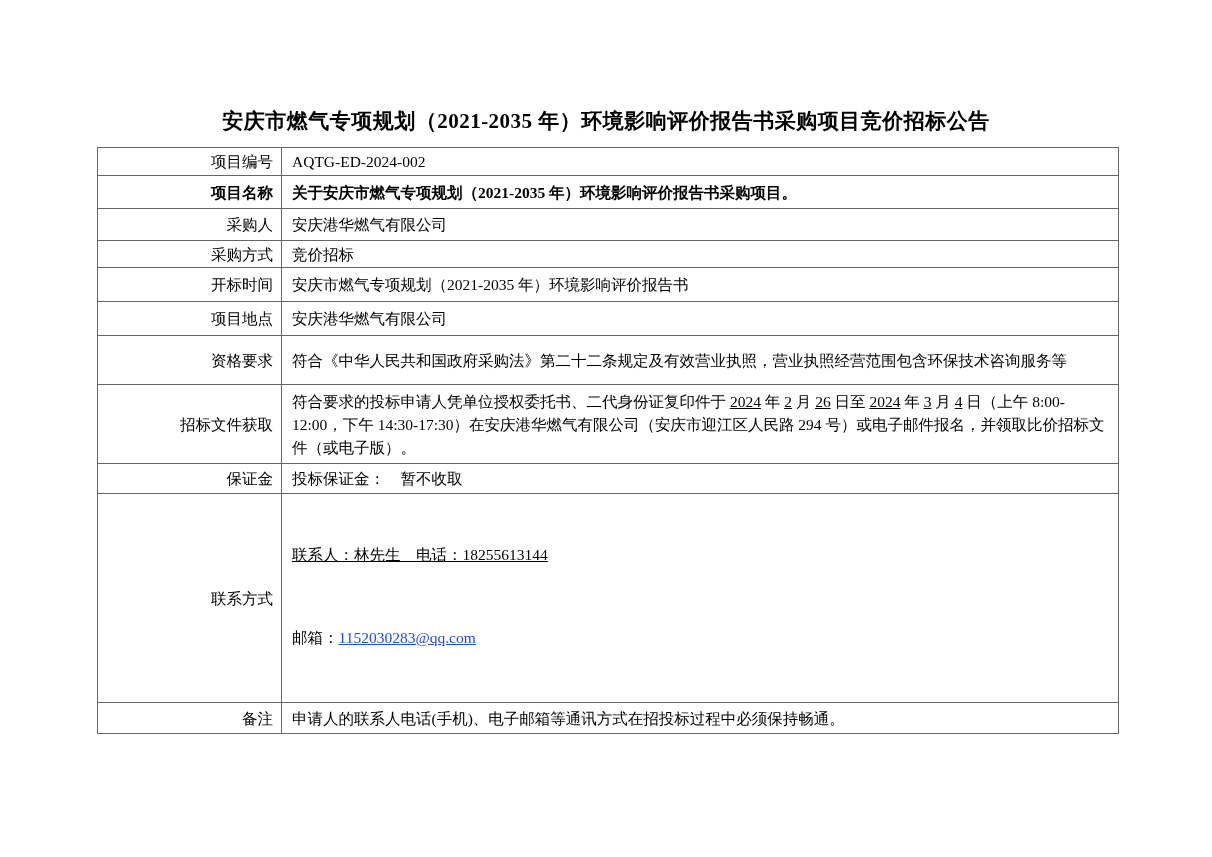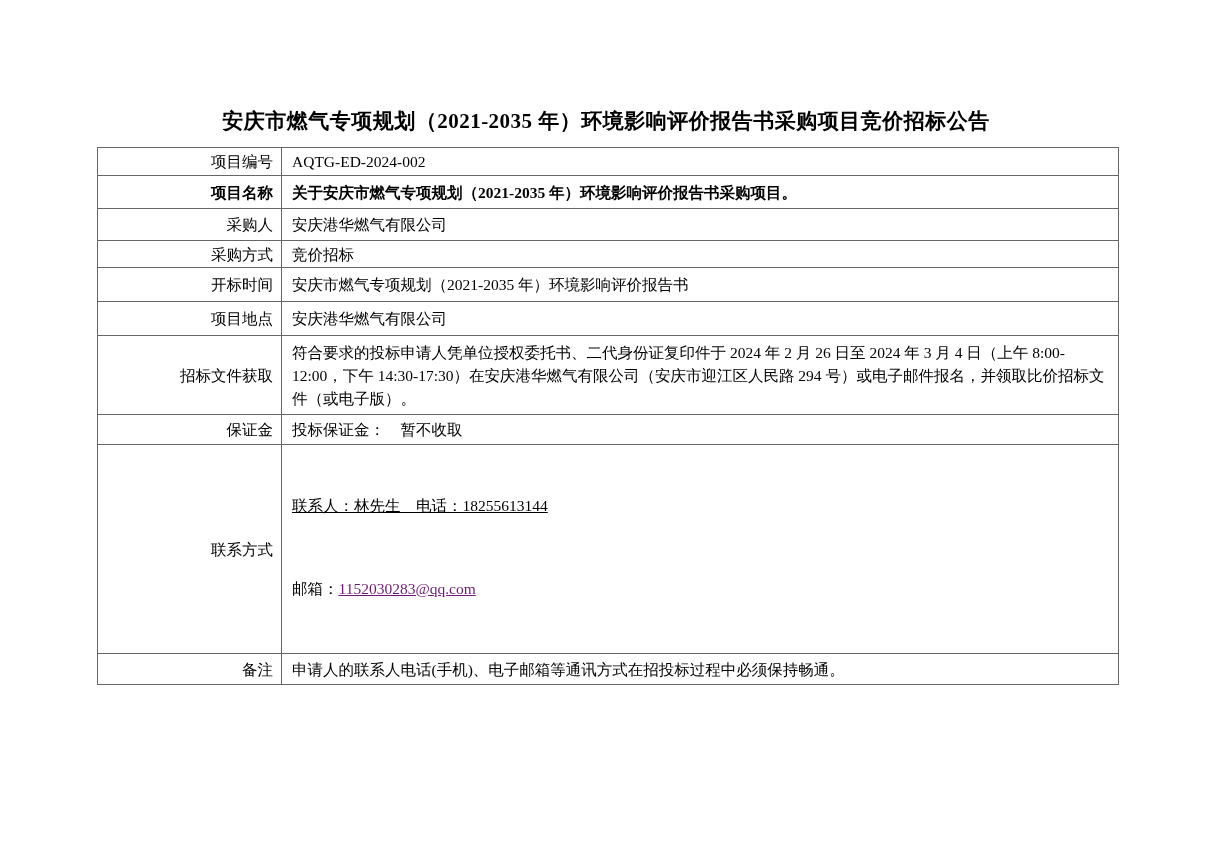--- a/index.html
+++ b/index.html
@@ -55,25 +55,25 @@
   tr.r3  td { height: 29px; }
   tr.r4  td { height: 24px; }
   tr.r5  td { height: 31px; }
   tr.r6  td { height: 31px; }
   tr.r7  td { height: 46px; }
   tr.r8  td { height: 76px; }
   tr.r9  td { height: 28px; }
   tr.r10 td { height: 27px; }
   tr.r11 td { height: 76px; }
   tr.r12 td { height: 28px; }
-  .u { }
+  .u { text-decoration: underline; }
   .contact-line1 { margin: 2px 0 14px 0; text-decoration: underline; }
   .contact-line2 { margin: 0 0 6px 0; }
   a.email-link {
-    color: #701a75;
+    color: #1d4ed8;
     text-decoration: underline;
     cursor: pointer;
   }
 </style>
 </head>
 <body>
 
 <div class="page">
 
   <div class="doc-title">安庆市燃气专项规划（2021-2035 年）环境影响评价报告书采购项目竞价招标公告</div>
@@ -97,20 +97,24 @@
         <td>竞价招标</td>
       </tr>
       <tr class="r5">
         <td class="label-cell">开标时间</td>
         <td>安庆市燃气专项规划（2021-2035 年）环境影响评价报告书</td>
       </tr>
       <tr class="r6">
         <td class="label-cell">项目地点</td>
         <td>安庆港华燃气有限公司</td>
       </tr>
+      <tr class="r7">
+        <td class="label-cell">资格要求</td>
+        <td>符合《中华人民共和国政府采购法》第二十二条规定及有效营业执照，营业执照经营范围包含环保技术咨询服务等</td>
+      </tr>
       <tr class="r8">
         <td class="label-cell">招标文件获取</td>
         <td><span>符合要求的投标申请人凭单位授权委托书、二代身份证复印件于 </span><span class="u">2024</span><span> 年 </span><span class="u">2</span><span> 月 </span><span class="u">26</span><span> 日至 </span><span class="u">2024</span><span> 年 </span><span class="u">3</span><span> 月 </span><span class="u">4</span><span> 日（上午 8:00-12:00，下午 14:30-17:30）在安庆港华燃气有限公司（安庆市迎江区人民路 294 号）或电子邮件报名，并领取比价招标文件（或电子版）。</span></td>
       </tr>
       <tr class="r10">
         <td class="label-cell">保证金</td>
         <td>投标保证金：　暂不收取</td>
       </tr>
       <tr class="r11">
         <td class="label-cell">联系方式</td>

